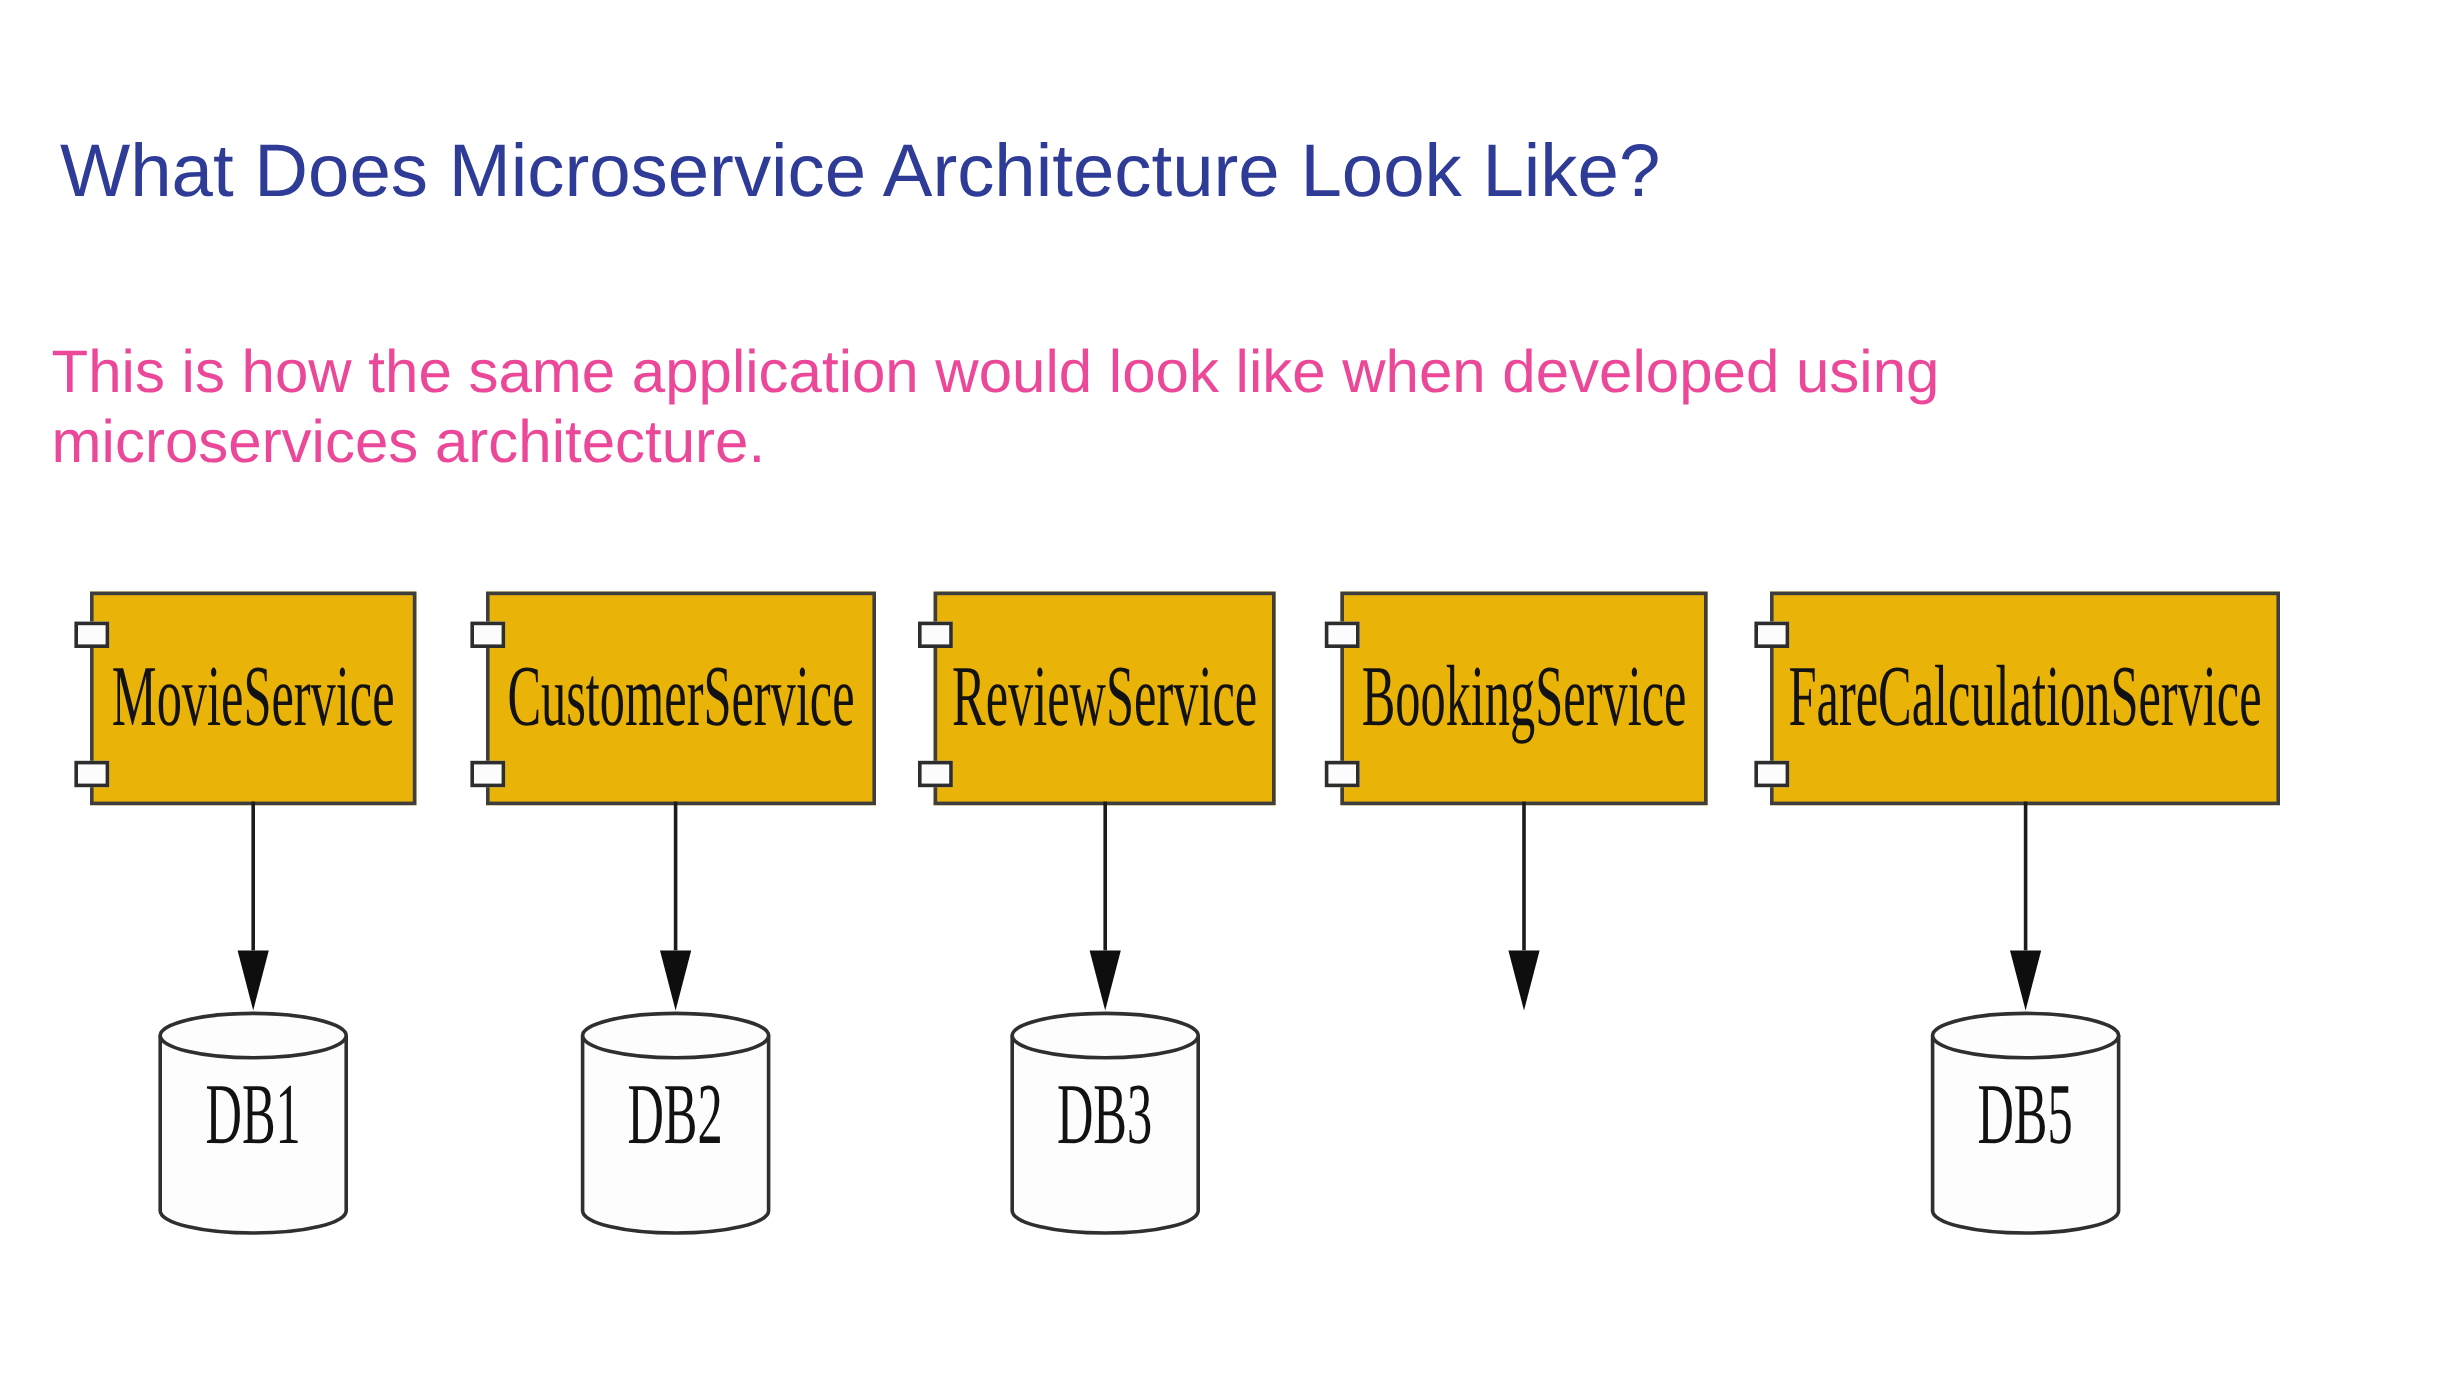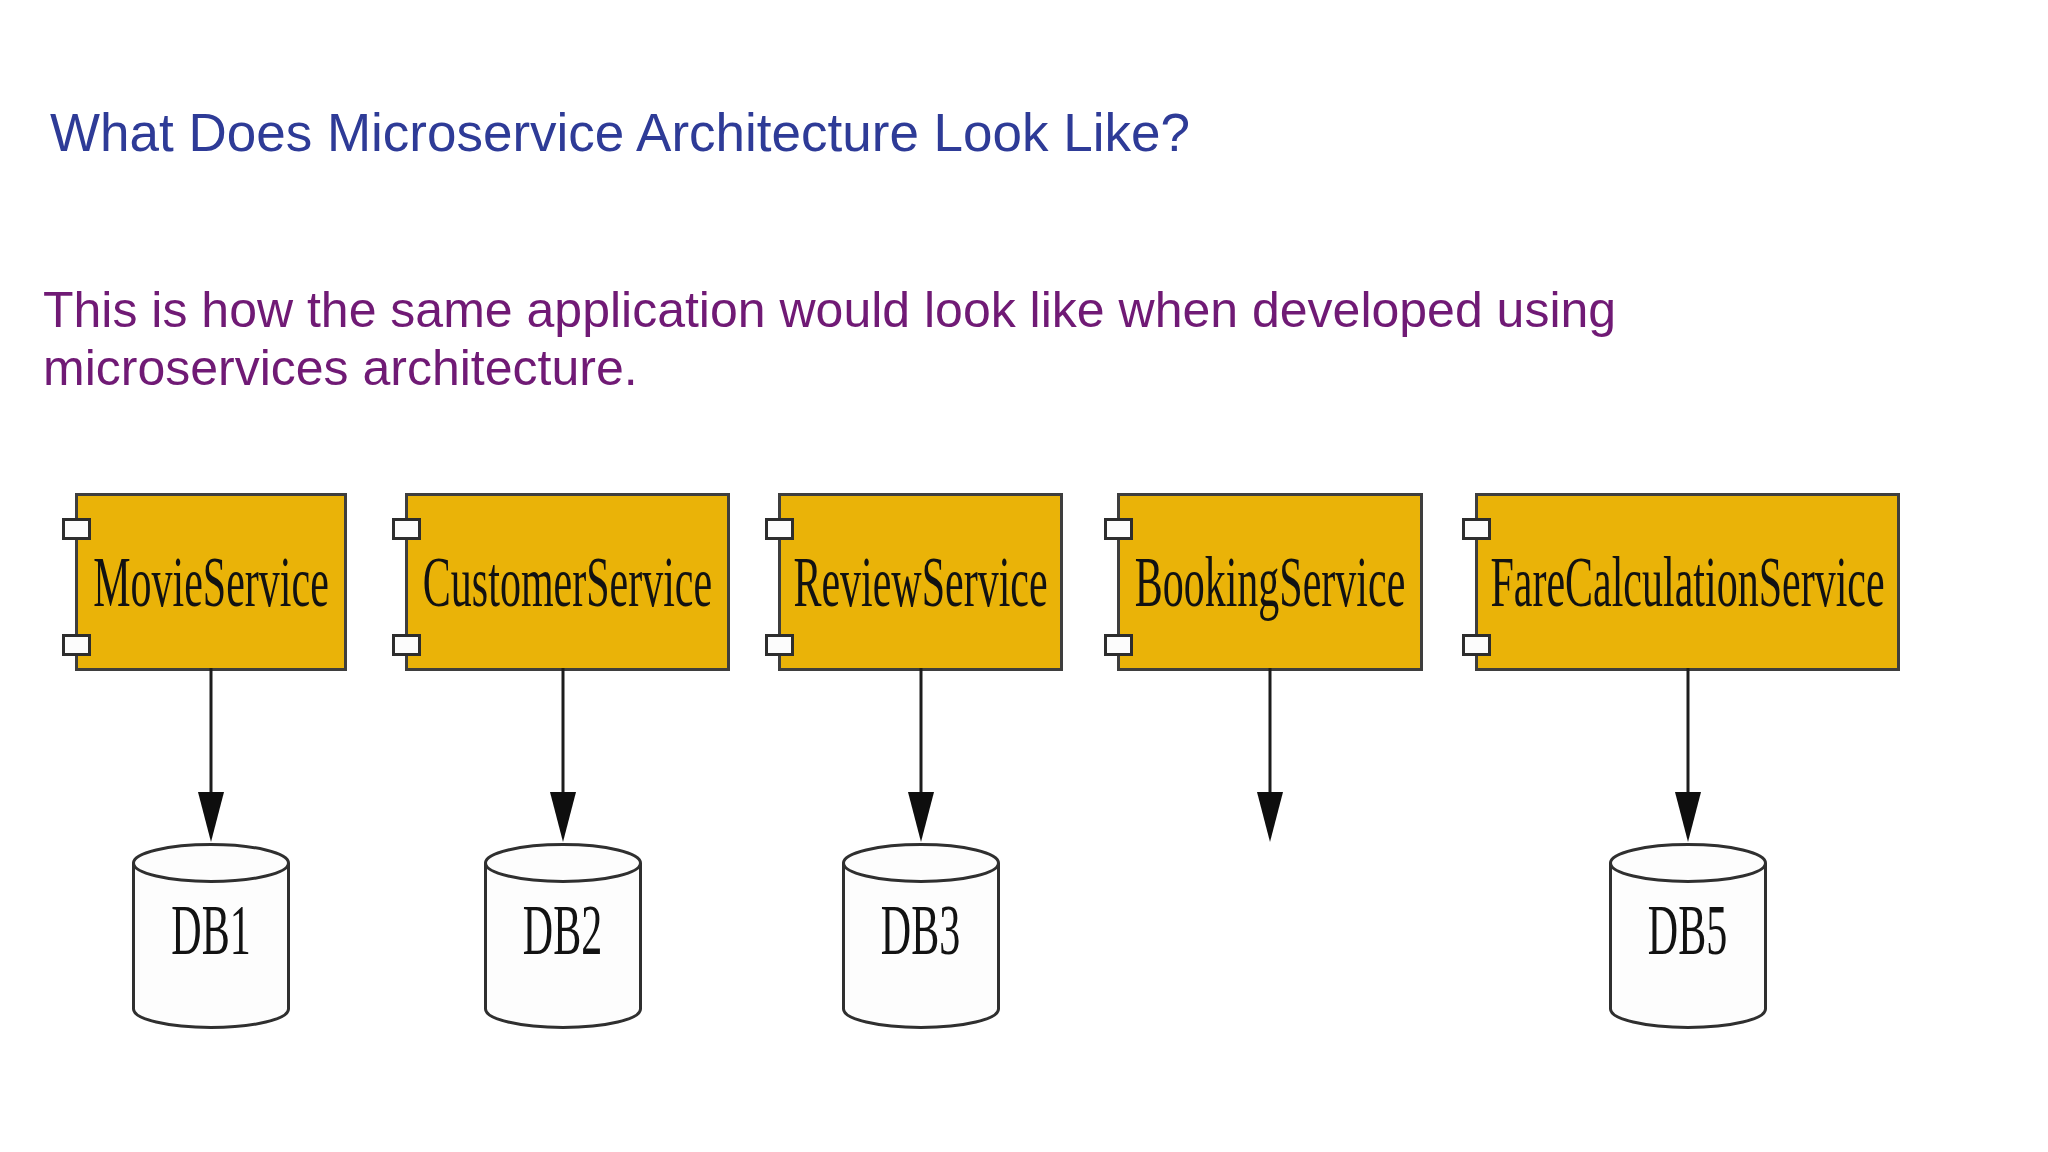--- a/index.html
+++ b/index.html
@@ -3,26 +3,26 @@
 <meta charset="utf-8">
 <style>
   html,body{margin:0;padding:0;}
   body{
     width:2048px;height:1152px;background:#ffffff;position:relative;overflow:hidden;
     font-family:"Liberation Sans", sans-serif;
   }
   
   .page-title{
     position:absolute;left:50px;top:70px;
-    font-size:53px;line-height:1;font-weight:500;color:#2e3b97;
+    font-size:62px;line-height:1;font-weight:500;color:#2e3b97;
     white-space:nowrap;
   }
   .intro-text{
     position:absolute;left:43px;top:231px;
-    font-size:50px;line-height:58px;color:#701a75;
+    font-size:50px;line-height:58px;color:#ec4899;
     white-space:pre-line;
   }
   
   .diagram{position:absolute;left:0;top:0;width:2048px;height:1152px;}
   .svc-col{position:absolute;top:493px;}
   .c0{left:75px;width:272px;}
   .c1{left:395px;width:325px;padding-left:10px;}
   .c2{left:778px;width:285px;border-radius:24px;}
   .c3{left:1117px;width:306px;}
   .c4{left:1475px;width:425px;}

